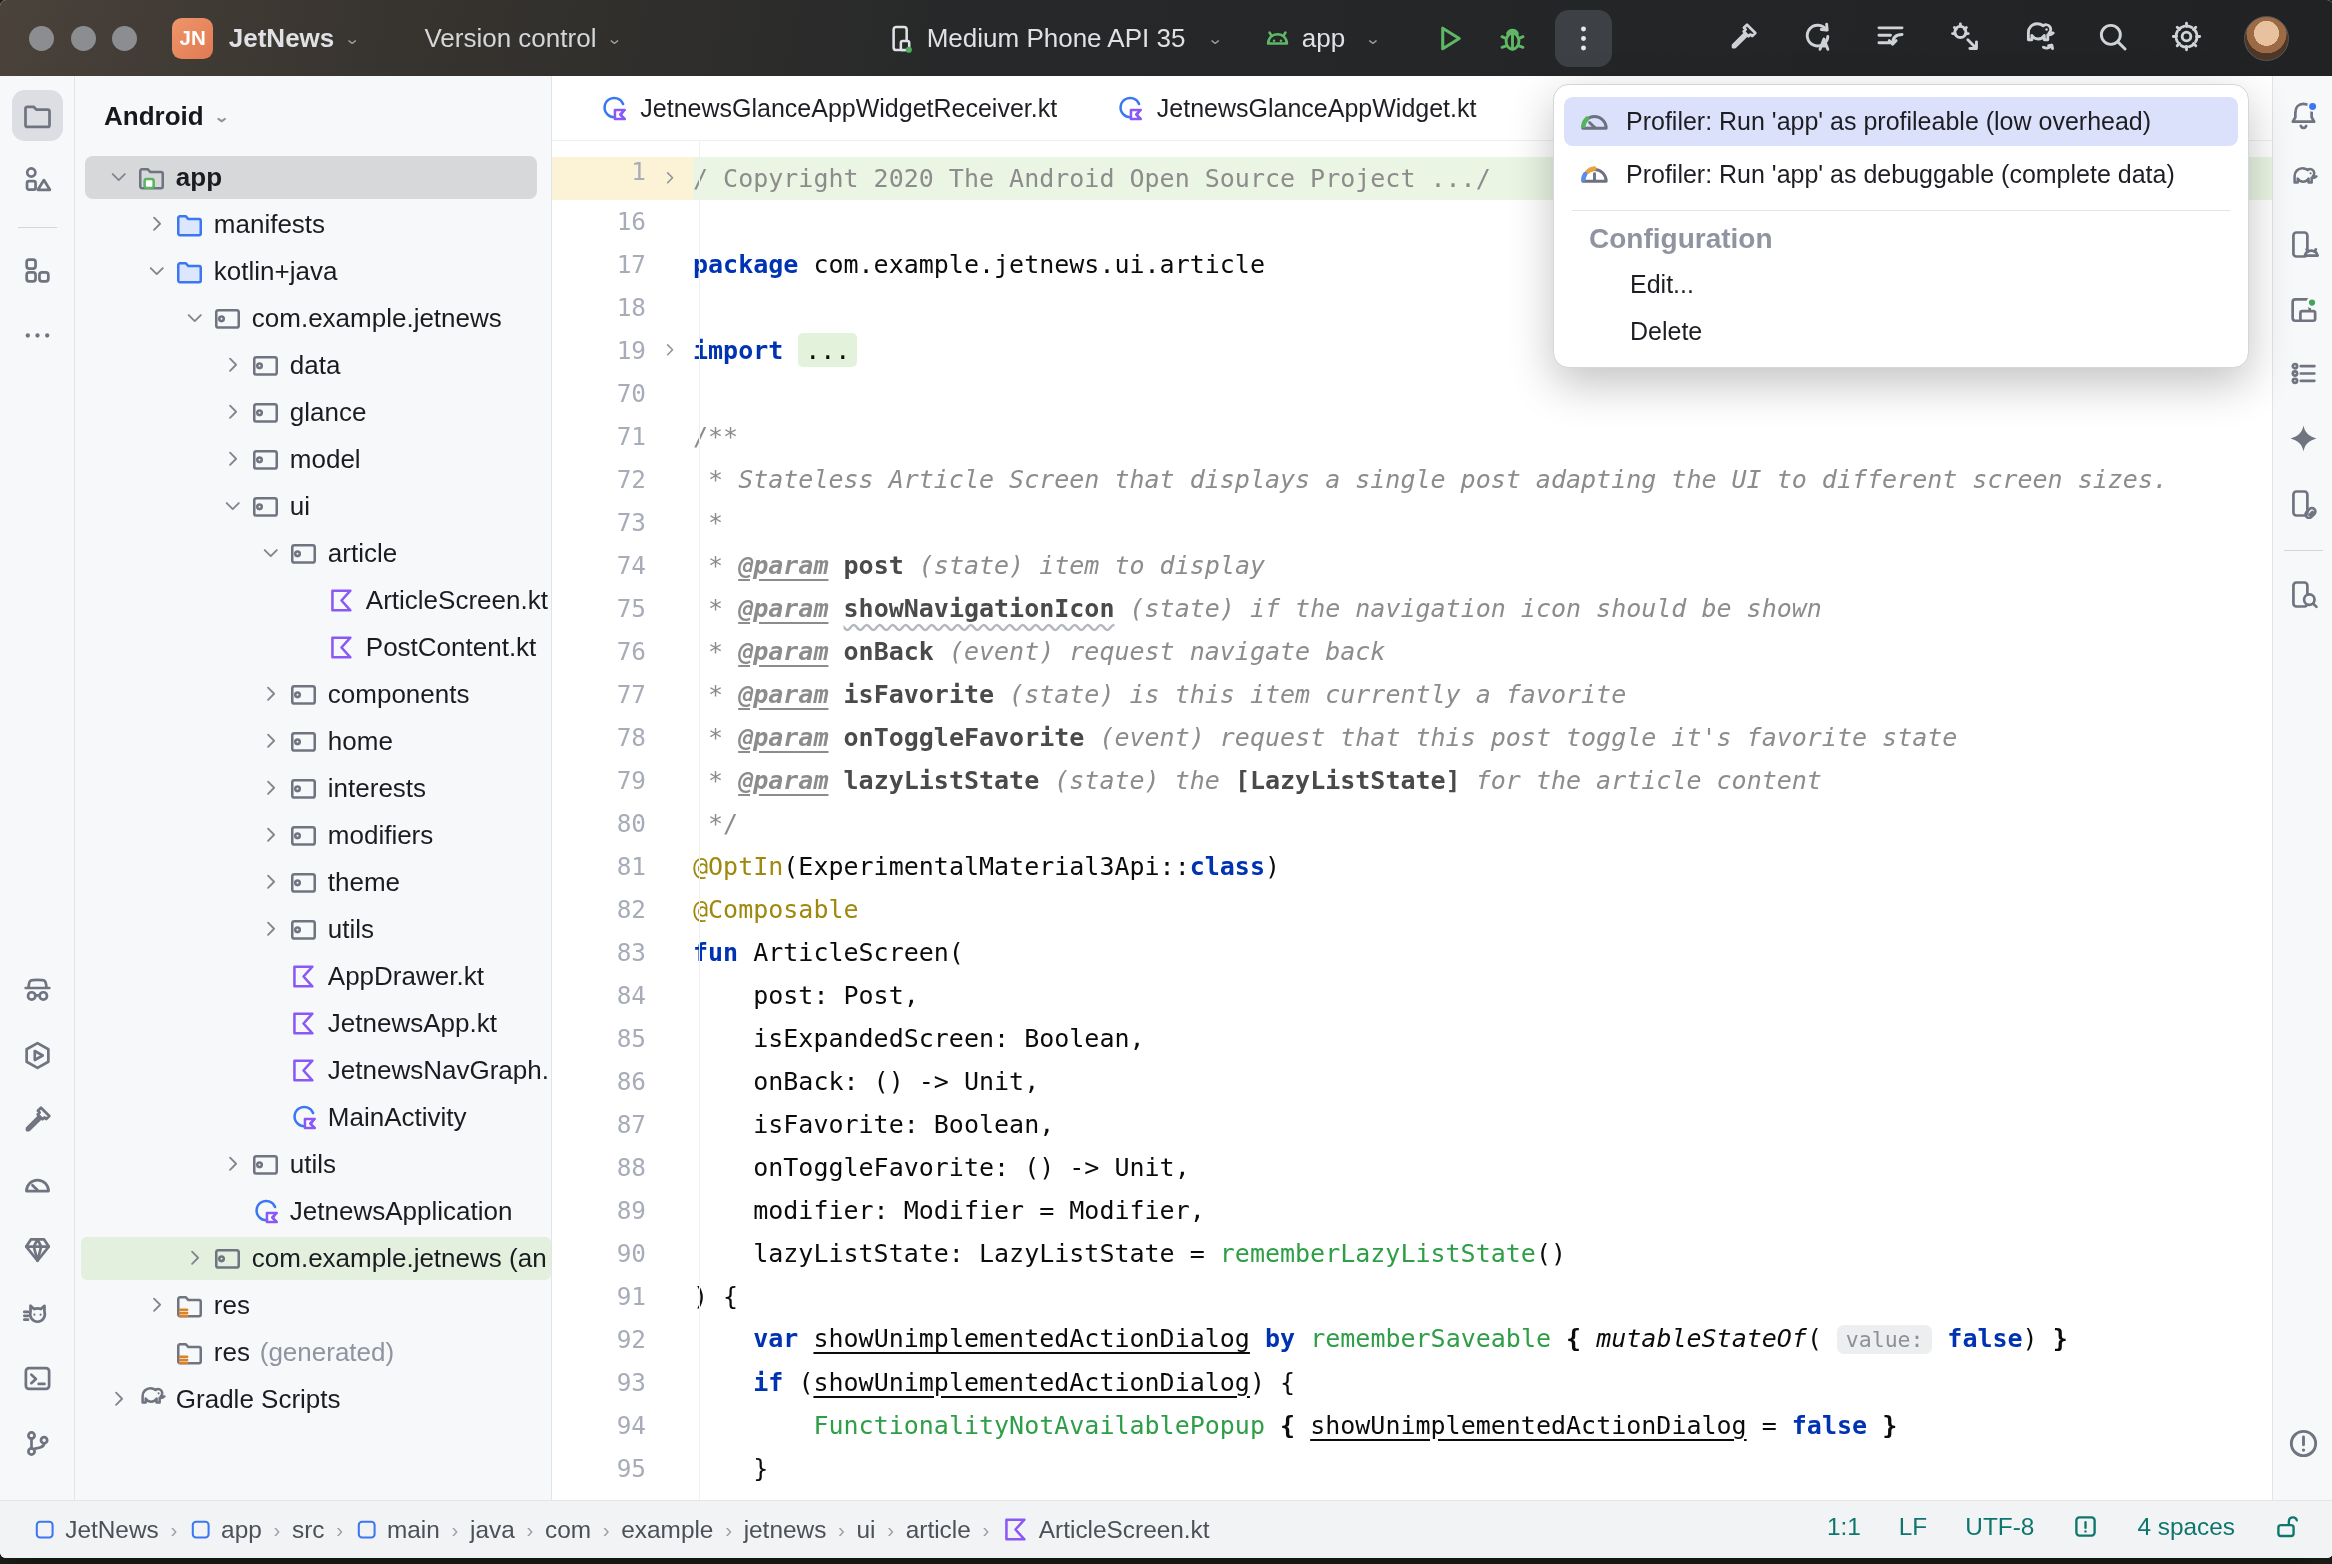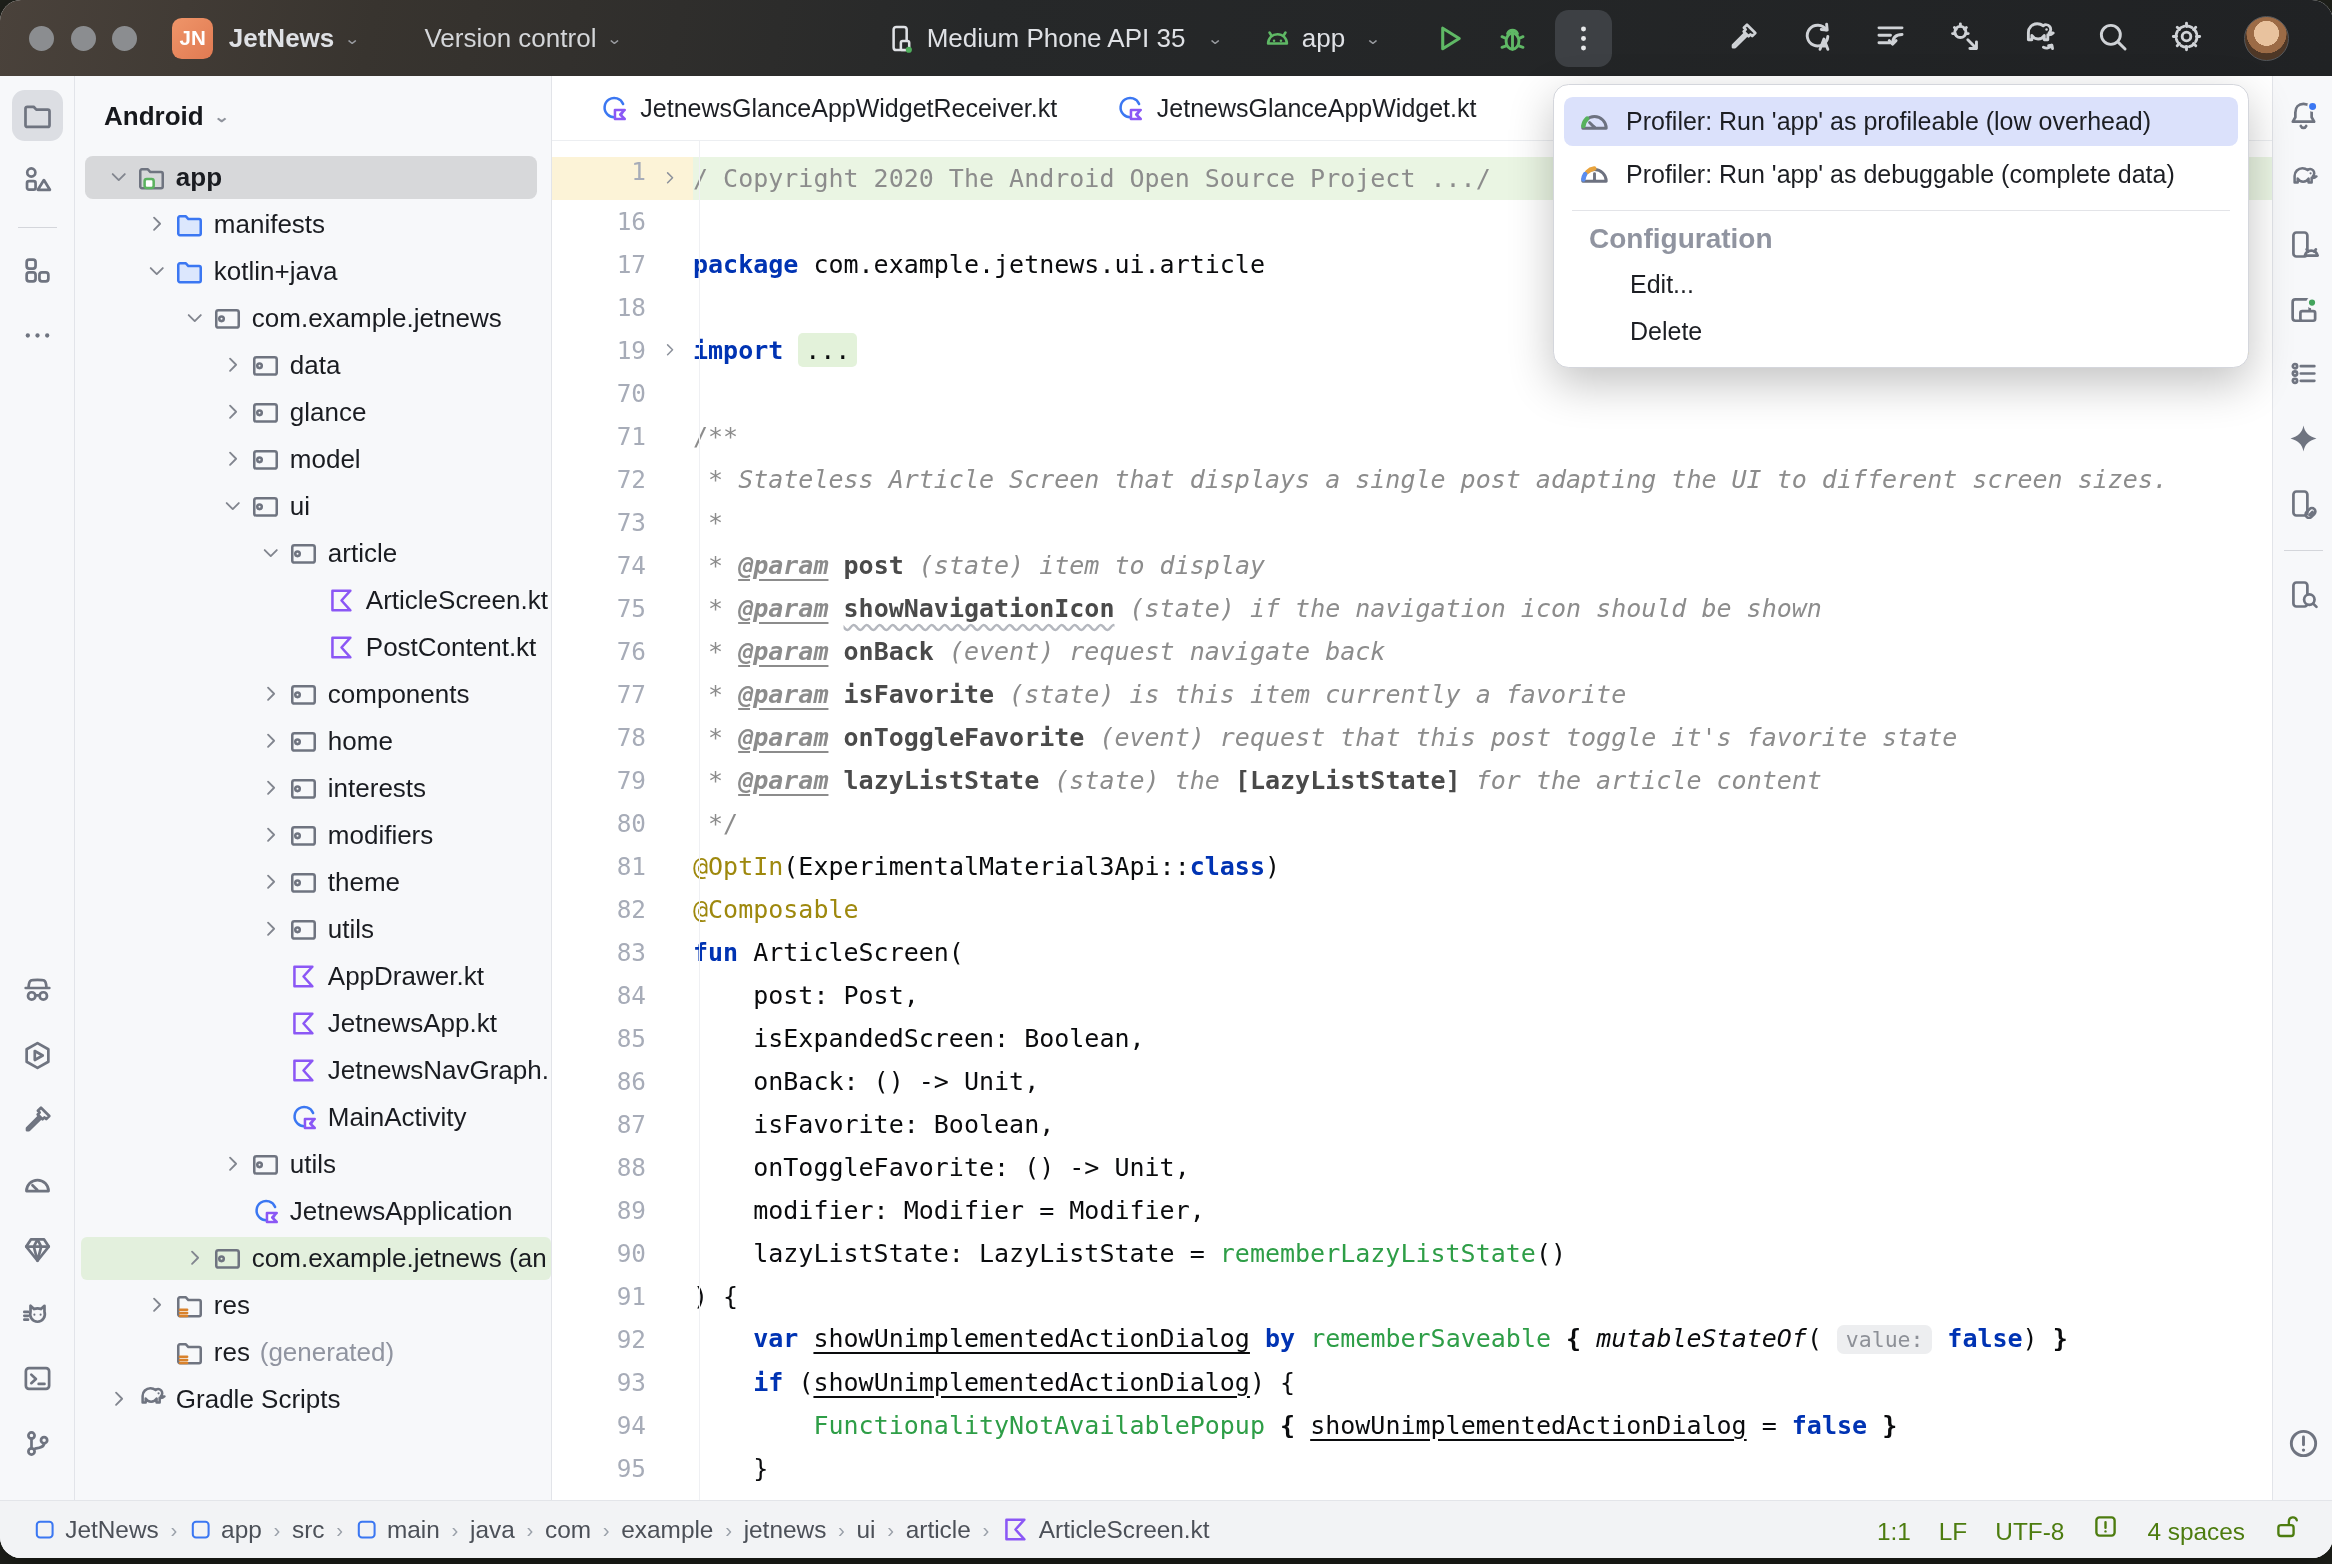--- a/index.html
+++ b/index.html
@@ -1,17 +1,17 @@
 <!DOCTYPE html>
 <html><head>
 <meta charset="utf-8">
 <style>
   html,body{margin:0;padding:0}
   body{width:2333px;height:1564px;background:#20221c;font-family:"Liberation Sans",sans-serif;position:relative;overflow:hidden}
-  .window{position:absolute;left:0;top:0;right:0;bottom:5.9px;border-radius:21px;overflow:hidden;display:flex;flex-direction:column;background:#fff;box-shadow:0 9.8px 39px rgba(0,0,0,.5)}
+  .window{position:absolute;left:0;top:0;right:0;bottom:5.9px;border-radius:6px;overflow:hidden;display:flex;flex-direction:column;background:#fff;box-shadow:0 9.8px 39px rgba(0,0,0,.5)}
 
   
   .titlebar{flex:0 0 76px;background:linear-gradient(100deg,#4a423b 0%,#38342f 16%,#262829 42%,#202224 100%);display:flex;align-items:center;position:relative;color:#dfe1e5}
   .traffic{display:flex;gap:16.6px;margin-left:29px}
   .tl{width:25px;height:25px;border-radius:50%;background:#8b8d90}
   .jn-logo{width:41px;height:41px;border-radius:9.8px;background:linear-gradient(135deg,#ef9569,#e07a52);color:#fff;font-weight:700;font-size:20.5px;display:flex;align-items:center;justify-content:center;margin-left:35px}
   .tb-name{font-size:26px;font-weight:700;margin-left:15.6px}
   .tb-vcs{font-size:26px;margin-left:64px;color:#d4d6d9}
   .chev{display:inline-block;margin-left:9.8px;color:#9b9da2;font-size:19.5px;transform:scaleY(.8)}
   .tb-device{position:absolute;left:886px;display:flex;align-items:center;gap:11.7px;font-size:26px}
@@ -81,21 +81,21 @@
   .pp-item.sel{background:#dbe1fb}
   .pp-div{height:1px;background:#e3e4e8;margin:11.7px 17.6px}
   .pp-head{font-size:28px;font-weight:700;color:#9094a0;margin:9.8px 0 5.9px 35px}
   .pp-action{height:47px;display:flex;align-items:center;padding-left:76px;font-size:25px;color:#1c1e23}
 
   
   .statusbar{flex:0 0 57px;border-top:1px solid #e3e5e9;background:#f2f3f5;display:flex;align-items:center;padding:0 33px;font-size:24.4px;color:#4c5058}
   .crumbs{display:flex;align-items:center;gap:8.8px;white-space:nowrap;overflow:hidden}
   .crumb{display:flex;align-items:center;gap:8.8px}
   .csep{color:#9aa0a9;font-size:20.5px;margin:0 2.9px}
-  .sright{margin-left:auto;display:flex;align-items:flex-end;gap:28px;color:#4d7c0f}
+  .sright{margin-left:auto;display:flex;align-items:flex-start;gap:38px;color:#0f766e}
 </style>
 </head>
 <body>
 
 <div class="window">
 
   <div class="titlebar">
     <div class="traffic">
       <span class="tl"></span>
       <span class="tl"></span>

